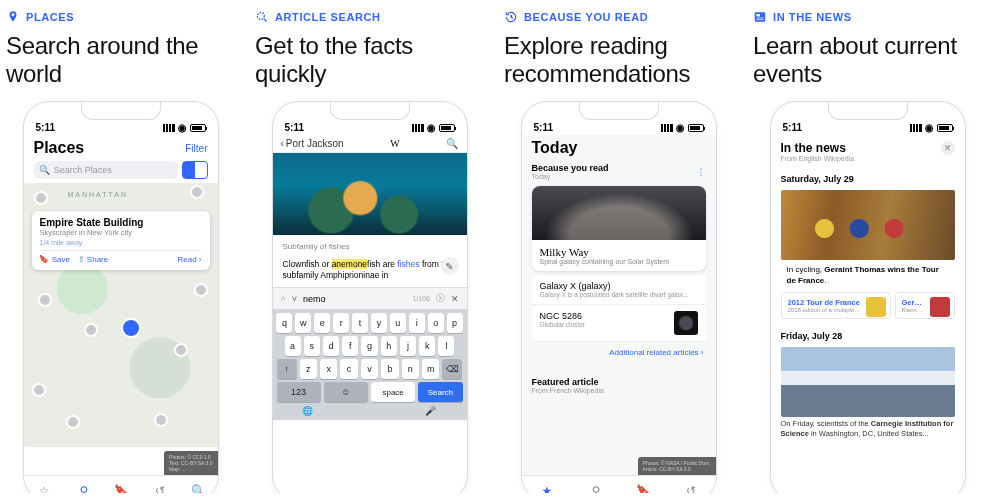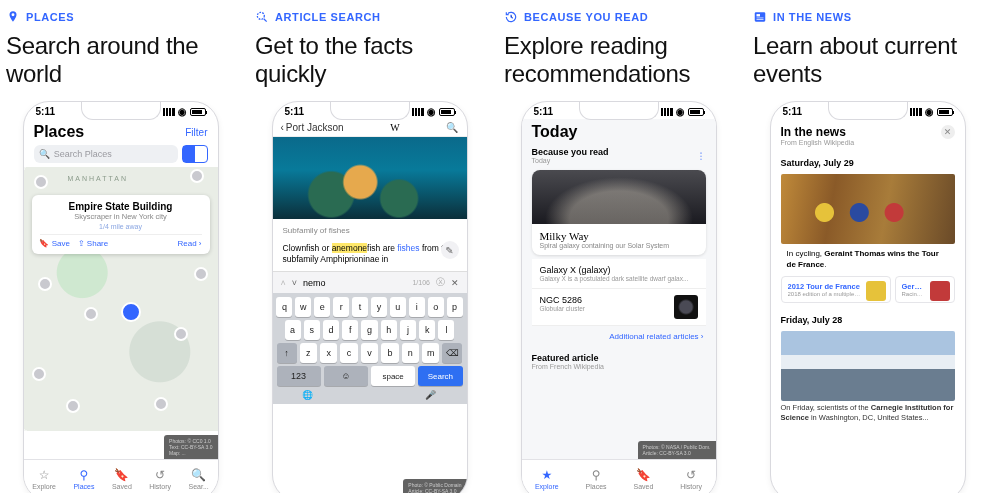--- a/index.html
+++ b/index.html
@@ -28,21 +28,21 @@
     background:#fff;
     box-shadow:0 2px 6px rgba(0,0,0,.06);
     overflow:hidden;
     flex-shrink:0;
   }
   .notch {
     position:absolute; top:0; left:50%; transform:translateX(-50%);
     width:80px; height:18px; background:#fff; border:1px solid #d9d9de; border-top:none;
     border-radius:0 0 12px 12px; z-index:5;
   }
-  .statusbar { display:flex; justify-content:space-between; align-items:center; padding:4px 12px 2px; font-size:10px; font-weight:600;}
+  .statusbar { display:flex; justify-content:space-between; align-items:center; padding:4px 12px 2px; font-size:10px; font-weight:600;margin-top:16px;}
   .sb-right { display:flex; gap:3px; align-items:center;}
   .sig { width:12px;height:8px;background:linear-gradient(to right,#000 0 2px,transparent 2px 3px,#000 3px 5px,transparent 5px 6px,#000 6px 8px,transparent 8px 9px,#000 9px 12px);}
   .wifi { font-size:10px;}
   .batt { width:16px;height:8px;border:1px solid #000;border-radius:2px;position:relative;}
   .batt:after{content:"";position:absolute;right:-2px;top:2px;width:1px;height:3px;background:#000;}
   .batt-fill{position:absolute;left:1px;top:1px;bottom:1px;width:10px;background:#000;}
   .screen { height:calc(100% - 20px); overflow:hidden; font-size:9px; position:relative;}
 
   
   .tabbar { position:absolute; bottom:0; left:0; right:0; height:38px; border-top:1px solid #e2e2e6; background:rgba(255,255,255,.96); display:flex; justify-content:space-around; align-items:center; font-size:7px; color:#888;}
@@ -57,21 +57,20 @@
   .p1 .searchrow { display:flex; gap:4px; padding:0 10px 4px;}
   .p1 .searchbox { flex:1; background:#eef0f3; border-radius:6px; padding:3px 6px; color:#9a9aa0; font-size:9px; display:flex; align-items:center; gap:3px;}
   .p1 .toggle { width:26px; height:18px; border:1px solid #3366ff; border-radius:4px; display:flex;}
   .p1 .toggle div{flex:1;} .p1 .toggle div:first-child{background:#3366ff;}
   .p1 .map { position:relative; height:264px; background:#e9ede6;
     background-image:
       linear-gradient(35deg, rgba(255,255,255,.5) 0 2px, transparent 2px 20px),
       linear-gradient(125deg, rgba(255,255,255,.5) 0 2px, transparent 2px 22px),
       radial-gradient(circle at 30% 40%, #cfe8d0 0 25px, transparent 26px),
       radial-gradient(circle at 70% 70%, #d6dfd6 0 30px, transparent 31px);
-    text-align: center;
   }
   .p1 .map .dot{position:absolute;width:14px;height:14px;border-radius:50%;background:#c9c9cf;border:2px solid #fff;}
   .p1 .callout{position:absolute;left:8px;top:28px;right:8px;background:#fff;border-radius:6px;padding:6px 8px;box-shadow:0 1px 4px rgba(0,0,0,.18);}
   .p1 .callout h3{font-size:10px;font-weight:600;}
   .p1 .callout .sub{font-size:7.5px;color:#888;}
   .p1 .callout .dist{font-size:7px;color:#8aa6e2;margin-top:2px;}
   .p1 .callout .acts{display:flex;gap:8px;margin-top:4px;border-top:1px solid #eee;padding-top:4px;color:#3366ff;font-size:8px;}
   .attribution{position:absolute;right:0;bottom:38px;background:rgba(70,70,70,.85);color:#ccc;font-size:5px;padding:3px 5px;line-height:1.2;border-radius:3px 0 0 0;}
 
   
@@ -108,21 +107,21 @@
   .p3 .cardtxt{padding:6px 8px;}
   .p3 .cardtxt h3{font-family:Georgia,serif;font-size:11px;font-weight:400;}
   .p3 .cardtxt .s{font-size:7px;color:#888;}
   .p3 .li{background:#fff;margin:0 10px;border-bottom:1px solid #eee;padding:6px 8px;display:flex;justify-content:space-between;align-items:flex-start;}
   .p3 .li:first-of-type{border-radius:8px 8px 0 0;}
   .p3 .li:last-of-type{border-radius:0 0 8px 8px;border-bottom:none;box-shadow:0 1px 3px rgba(0,0,0,.08);}
   .p3 .li .t{font-size:9px;font-weight:500;}
   .p3 .li .s{font-size:6.5px;color:#999;}
   .p3 .thumb{width:24px;height:24px;background:#222;border-radius:3px;background:radial-gradient(circle at 50% 50%,#4a4a55 0 6px,#111 8px);}
   .p3 .morelink{text-align:right;padding:6px 12px 10px;font-size:8px;color:#3366ff;}
-  .p3 .fa{padding:2px 10px;}
+  .p3 .fa{padding:2px 10px;margin-top:8px;}
   .p3 .fa .t{font-size:9px;font-weight:600;}
   .p3 .fa .s{font-size:7px;color:#999;}
 
   
   .p4 .newsrow{display:flex;justify-content:space-between;align-items:flex-start;padding:6px 10px;}
   .p4 .newsrow h2{font-size:12px;font-weight:700;}
   .p4 .newsrow .s{font-size:7px;color:#999;}
   .p4 .close{width:14px;height:14px;border-radius:50%;background:#eee;color:#888;display:flex;align-items:center;justify-content:center;font-size:9px;}
   .p4 .date{font-size:9px;font-weight:700;padding:6px 10px 2px;}
   .p4 .newsimg{height:70px;margin:4px 10px 0;border-radius:2px;background:linear-gradient(100deg,#c08a3a 0%,#8a5a28 30%,#a87c3a 60%,#6a4a28 100%);}

